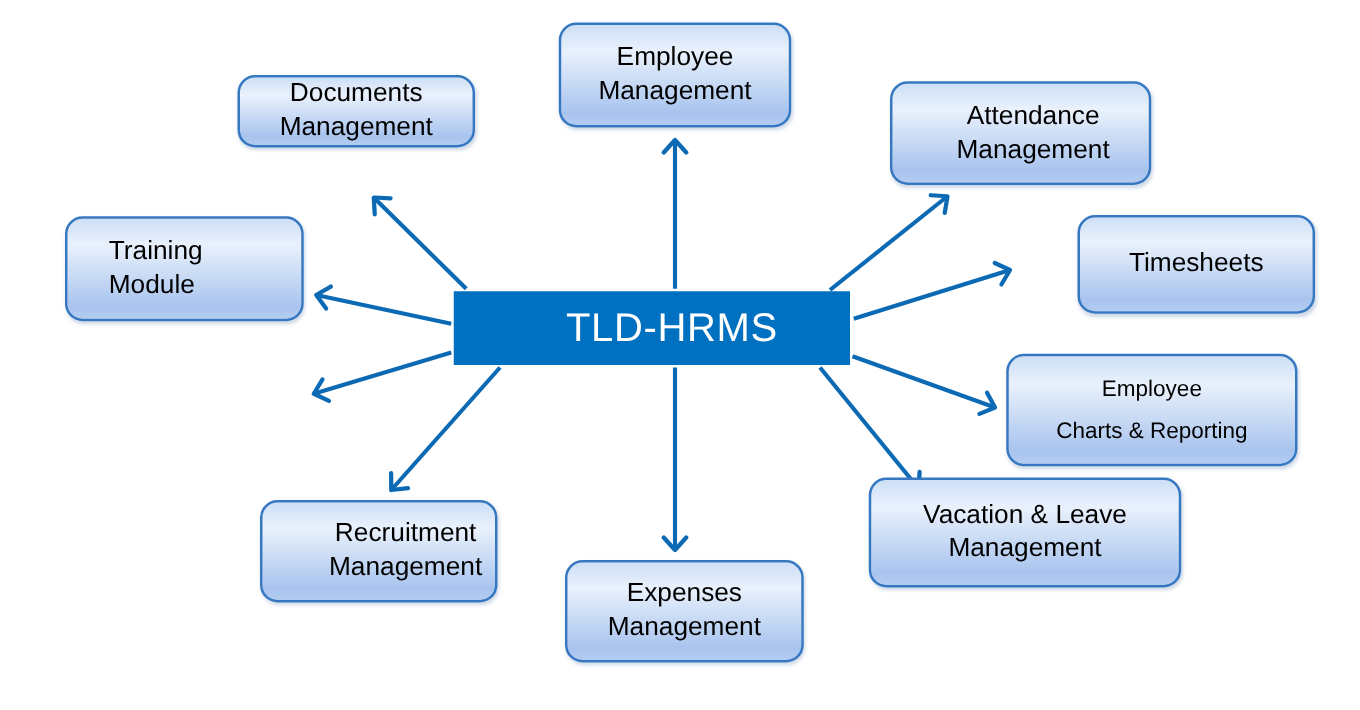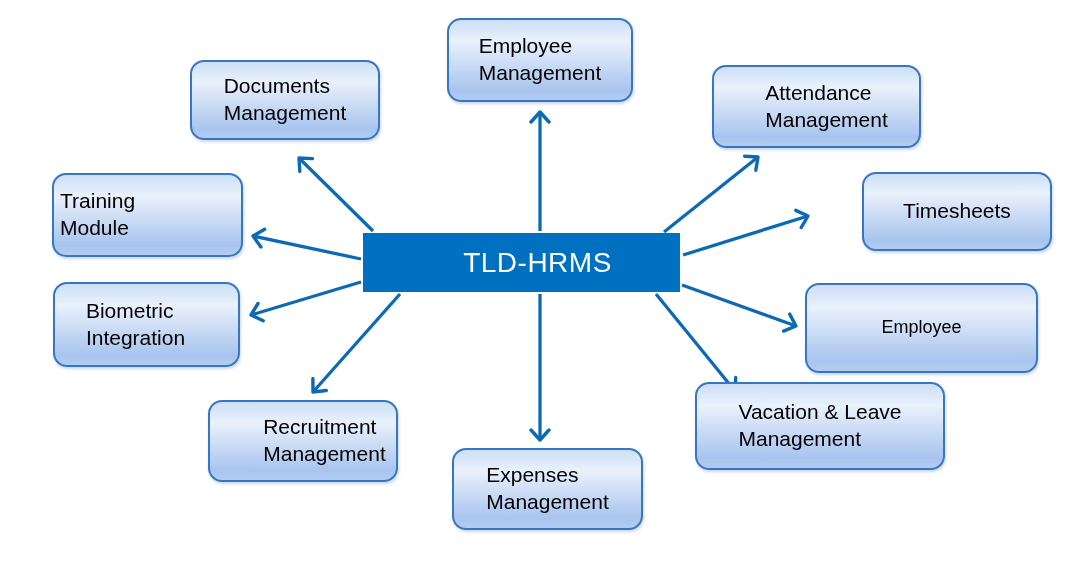--- a/index.html
+++ b/index.html
@@ -19,20 +19,21 @@
     left: 0; top: 0;
     width: 1088px; height: 568px;
     pointer-events: none;
   }
 
   .node {
     position: absolute;
     display: flex;
     align-items: center;
     justify-content: center;
+    text-align: center;
   }
 
   .module {
     border: 2px solid #3577c0;
     border-radius: 14px;
     background: linear-gradient(180deg,
       #cddff6 0%,
       #e9f1fc 26%,
       #cbdcf5 55%,
       #a8c4ee 88%,
@@ -43,44 +44,44 @@
     line-height: 1.28;
   }
 
   .module .lbl {
     white-space: pre-line;
   }
 
   .module.align-left {
     justify-content: flex-start;
     text-align: left;
-    padding-left: 6px;
+    padding-left: 33px;
   }
 
   .module.nudge-left {
     padding-right: 22px;
   }
 
   .module.dashboard-box {
     flex-direction: column;
     justify-content: space-evenly;
     font-size: 18px;
     padding: 6px 0;
   }
 
   .center-node {
     background: #0070c0;
     color: #ffffff;
-    font-size: 28px;
+    font-size: 32px;
     letter-spacing: 0.5px;
     padding-left: 32px;
   }
 
   
-  .pos-documents  { left: 190px; top: 60px;  width: 190px; height: 80px; }
+  .pos-documents  { left: 190px; top: 60px;  width: 190px; height: 58px; }
   .pos-employee   { left: 447px; top: 18px;  width: 186px; height: 84px; }
   .pos-attendance { left: 712px; top: 65px;  width: 209px; height: 83px; padding-left: 20px; }
   .pos-timesheets { left: 818px; top: 172px; width: 190px; height: 79px; margin-left: 44px; }
   .pos-dashboard  { left: 805px; top: 283px; width: 233px; height: 90px; }
   .pos-vacation   { left: 695px; top: 382px; width: 250px; height: 88px; }
   .pos-expenses   { left: 452px; top: 448px; width: 191px; height: 82px; }
   .pos-recruitment{ left: 208px; top: 400px; width: 190px; height: 82px; padding-left: 43px; }
   .pos-biometric  { left: 53px;  top: 282px; width: 187px; height: 85px; }
   .pos-training   { left: 52px;  top: 173px; width: 191px; height: 84px; }
   .pos-center     { left: 363px; top: 233px; width: 317px; height: 59px; }
@@ -128,40 +129,37 @@
     <span class="lbl">Attendance
 Management</span>
   </div>
 
   <div class="node module pos-timesheets">
     <span class="lbl">Timesheets</span>
   </div>
 
   <div class="node module dashboard-box pos-dashboard">
     <span class="lbl">Employee</span>
+    <span class="lbl">Charts &amp; Reporting</span>
   </div>
 
   <div class="node module pos-vacation">
     <span class="lbl">Vacation &amp; Leave
 Management</span>
   </div>
 
   <div class="node module pos-expenses">
     <span class="lbl">Expenses
 Management</span>
   </div>
 
   <div class="node module pos-recruitment">
     <span class="lbl">Recruitment
 Management</span>
   </div>
 
-  <div class="node module nudge-left pos-biometric">
-    <span class="lbl">Biometric
-Integration</span>
-  </div>
 
   <div class="node module align-left pos-training">
     <span class="lbl">Training
 Module</span>
   </div>
 
 </div>
 
 </body></html>

